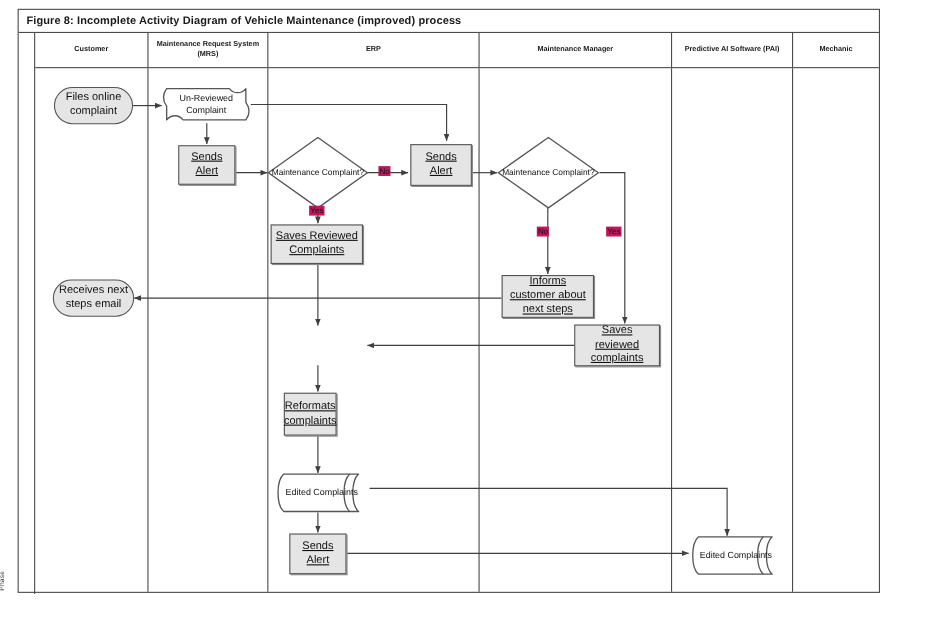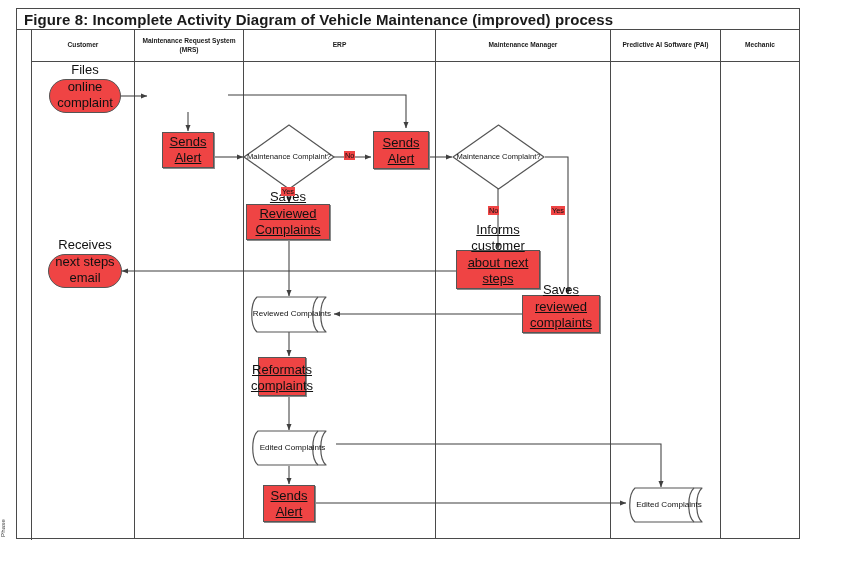--- a/index.html
+++ b/index.html
@@ -7,21 +7,21 @@
   #page{position:relative;width:860px;height:567px;background:#fff;overflow:hidden;}
 
   
   #frame{position:absolute;left:16px;top:8px;width:784px;height:531px;
          border:1.6px solid #4a4a4a;box-sizing:border-box;background:#fff;}
 
   
   #title-bar{position:absolute;left:0;top:0;width:100%;height:21px;
              border-bottom:1.3px solid #4a4a4a;box-sizing:border-box;
              display:flex;align-items:center;}
-  #title-text{font-size:15px;font-weight:bold;color:#1a1a1a;padding-left:7px;letter-spacing:.1px;}
+  #title-text{font-size:10px;font-weight:bold;color:#1a1a1a;padding-left:7px;letter-spacing:.1px;}
 
   
   #phase-col{position:absolute;left:0;top:21px;width:15px;height:510px;
              border-right:1.3px solid #4a4a4a;box-sizing:border-box;}
   #phase-label{position:absolute;left:-11px;bottom:3px;width:40px;
                transform:rotate(-90deg);transform-origin:left bottom;
                font-size:6px;color:#3a3a3a;letter-spacing:.2px;}
 
   
   #header-row{position:absolute;left:15px;top:21px;right:0;height:32px;
@@ -33,35 +33,35 @@
 
   
   #lane-body{position:absolute;left:15px;top:53px;right:0;bottom:0;display:flex;}
   .lane{border-right:1.3px solid #4a4a4a;box-sizing:border-box;height:100%;}
   .lane:last-child{border-right:none;}
 
   
   #wires{position:absolute;left:0;top:0;width:860px;height:567px;pointer-events:none;}
 
   
-  .node{position:absolute;box-sizing:border-box;display:flex;align-items:flex-end;
-        justify-content:center;text-align:center;font-size:13px;color:#111;
-        line-height:1.28;background:#ef4444;}
+  .node{position:absolute;box-sizing:border-box;display:flex;align-items:center;
+        justify-content:center;text-align:center;font-size:10px;color:#111;
+        line-height:1.28;background:#e5e5e5;}
   .proc{border:1.3px solid #555;box-shadow:1px 1px 0 0 #8a8a8a;text-decoration:underline;}
   .term{border:1.3px solid #555;border-radius:999px;}
   .node-txt{position:relative;z-index:2;padding:0 3px;}
 
   
   .shapewrap{position:absolute;}
   .shapewrap svg{position:absolute;left:0;top:0;overflow:visible;}
   .shapewrap .lbl{position:absolute;left:0;top:0;width:100%;height:100%;
        display:flex;align-items:center;justify-content:center;text-align:center;
        font-size:8.1px;color:#111;line-height:1.28;z-index:2;}
 
-  .edgelbl{position:absolute;font-size:7.4px;color:#111;background:#ef4444;
+  .edgelbl{position:absolute;font-size:7.4px;color:#111;background:#be185d;
            padding:0 1px;z-index:3;}
 </style>
 </head>
 <body>
 
 <div id="page">
 
   <div id="frame">
 
     <div id="title-bar">
@@ -137,20 +137,29 @@
 
   <span class="edgelbl" style="left:344px;top:151px">No</span>
   <span class="edgelbl" style="left:281px;top:187px">Yes</span>
   <span class="edgelbl" style="left:488px;top:206px">No</span>
   <span class="edgelbl" style="left:551px;top:206px">Yes</span>
 
   <div class="node term" style="left:49px;top:79px;width:72px;height:34px">
     <span class="node-txt">Files online complaint</span>
   </div>
 
+  <div class="shapewrap" style="left:147px;top:78px;width:81px;height:35px">
+    <svg width="81" height="35" viewBox="0 0 81 35">
+      <path d="M6,1 L75,1 C70,6 70,11 74,16 L74,34 C69,29 69,24 73,19 L4,19 C9,14 9,9 5,4 Z" transform="translate(0,0) scale(1,1)" fill="none" stroke="none"></path>
+      <path d="M5,2 C1,7 1,12 5,17 L5,29 C9,24 16,24 20,29 L76,29 C80,24 80,19 76,14 L76,2 C72,7 65,7 61,2 Z" fill="none" stroke="none"></path>
+      <path d="M4,3 Q0,9 4,15 L4,27 Q9,22 16,27 L77,27 Q81,21 77,15 L77,3 Q72,8 65,3 Z" fill="#fff" stroke="#555" stroke-width="1.2" stroke-linejoin="round" display="none"></path>
+      <path d="M4.5,2.5 C0.5,8 0.5,13 4.5,18.5 L4.5,31 C8.5,26 15.5,26 19.5,31 L76.5,31 C80.5,25.5 80.5,20.5 76.5,15 L76.5,2.5 C72.5,7.5 65.5,7.5 61.5,2.5 Z" fill="#ffffff" stroke="#555555" stroke-width="1.2" stroke-linejoin="round"></path>
+    </svg>
+    <div class="lbl">Un-Reviewed Complaint</div>
+  </div>
 
   <div class="node proc" style="left:162px;top:132px;width:52px;height:36px">
     <span class="node-txt">Sends Alert</span>
   </div>
 
   <div class="shapewrap" style="left:243px;top:124px;width:92px;height:66px">
     <svg width="92" height="66" viewBox="0 0 92 66">
       <polygon points="46,1 91,33 46,65 1,33" fill="#ffffff" stroke="#555555" stroke-width="1.2" stroke-linejoin="round"></polygon>
     </svg>
     <div class="lbl" style="font-size:7.6px">Maintenance Complaint?</div>
@@ -172,27 +181,20 @@
   </div>
 
   <div class="node term" style="left:48px;top:254px;width:74px;height:34px">
     <span class="node-txt">Receives next steps email</span>
   </div>
 
   <div class="node proc" style="left:456px;top:250px;width:84px;height:39px">
     <span class="node-txt">Informs customer about next steps</span>
   </div>
 
-  <div class="shapewrap" style="left:248px;top:296px;width:88px;height:37px">
-    <svg width="88" height="37" viewBox="0 0 88 37">
-      <path d="M9,1 L78,1 C71,7 71,30 78,36 L9,36 C2,30 2,7 9,1 Z" fill="#ffffff" stroke="#555555" stroke-width="1.2" stroke-linejoin="round"></path>
-      <path d="M70,1 C63,7 63,30 70,36" fill="none" stroke="#555555" stroke-width="1.2"></path>
-    </svg>
-    <div class="lbl" style="padding-right:16px">Reviewed Complaints</div>
-  </div>
 
   <div class="node proc" style="left:522px;top:295px;width:78px;height:38px">
     <span class="node-txt">Saves reviewed complaints</span>
   </div>
 
   <div class="node proc" style="left:258px;top:357px;width:48px;height:39px">
     <span class="node-txt">Reformats complaints</span>
   </div>
 
   <div class="shapewrap" style="left:249px;top:430px;width:87px;height:36px">

